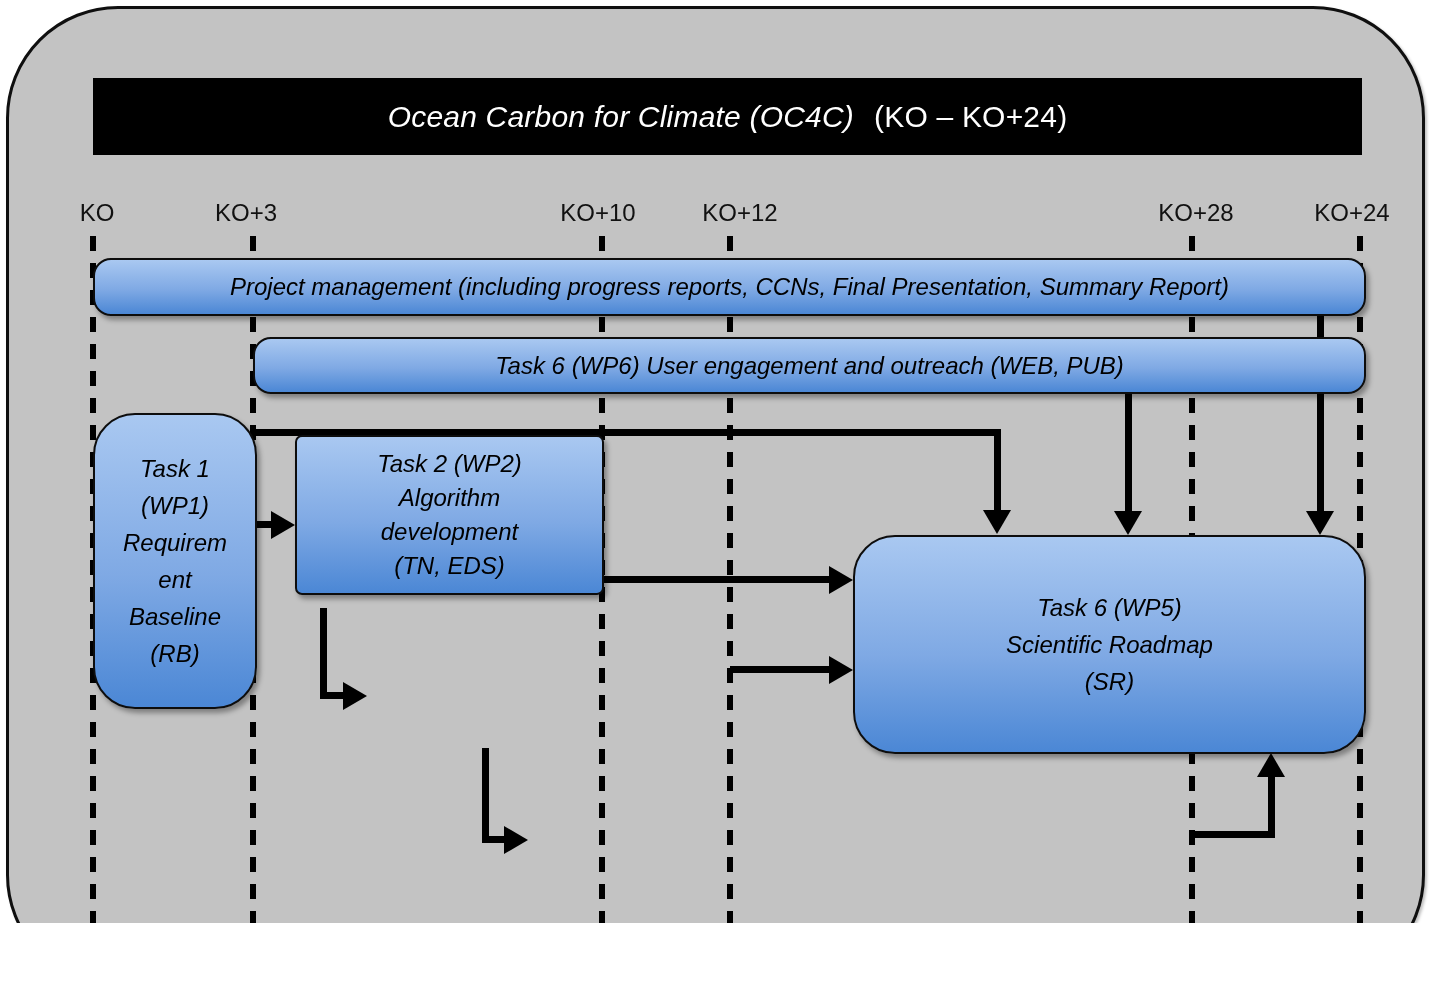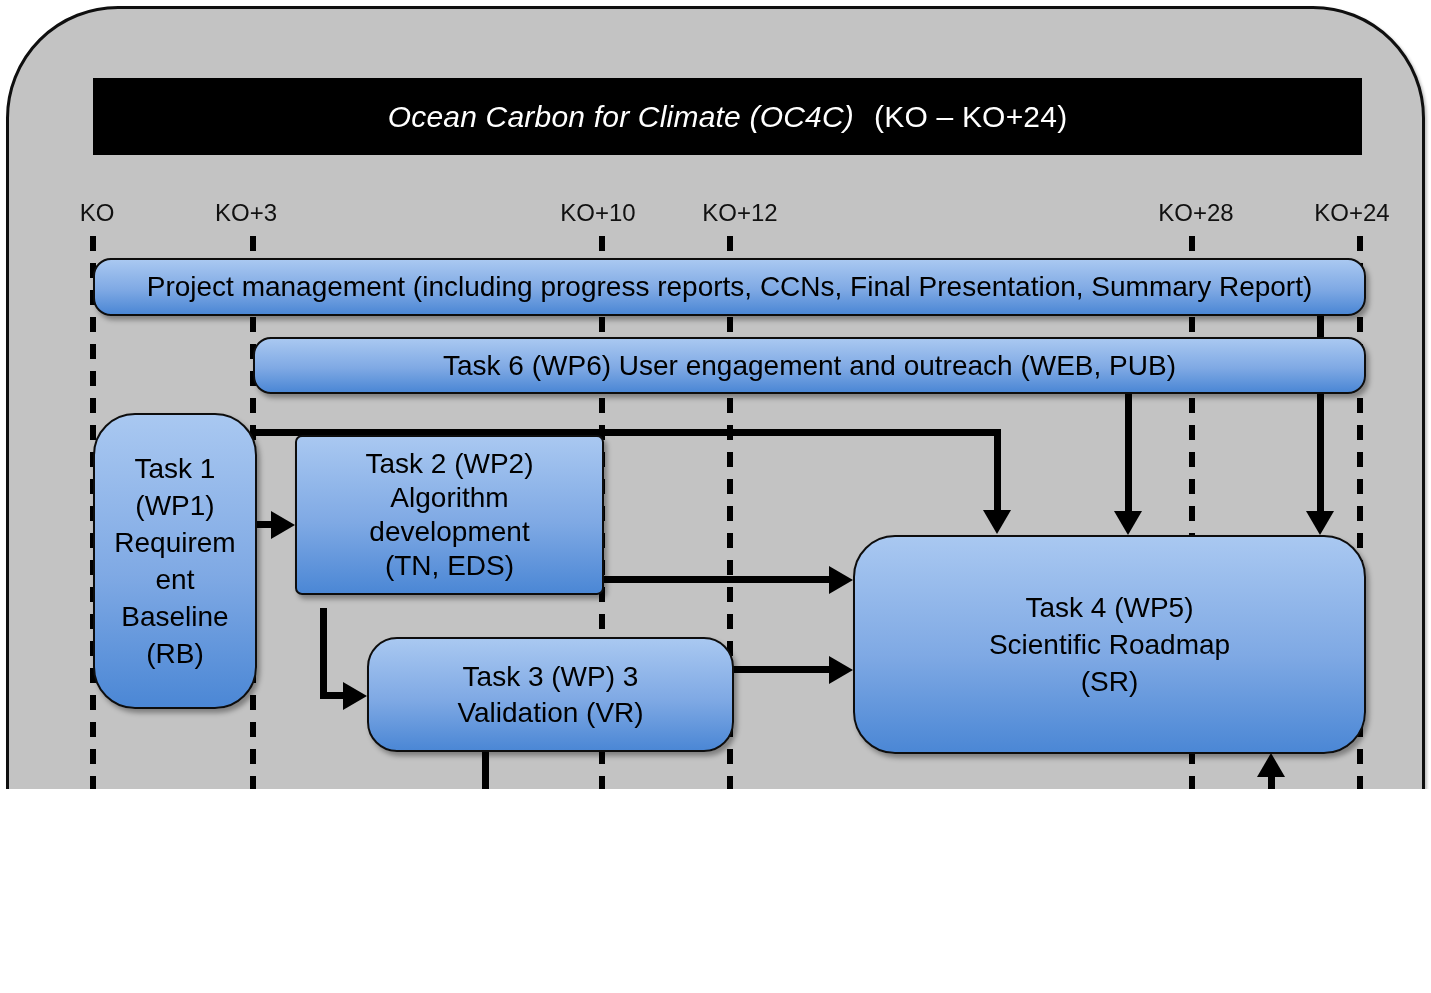--- a/index.html
+++ b/index.html
@@ -1,17 +1,17 @@
 <!DOCTYPE html>
 <html><head>
 <meta charset="utf-8">
 <style>
   html,body{margin:0;padding:0;background:#ffffff;}
   #canvas{
-    position:relative;width:1431px;height:789px;overflow:hidden;
+    position:relative;width:1431px;height:923px;overflow:hidden;
     font-family:"Liberation Sans",sans-serif;color:#000;
   }
   #frame{
     position:absolute;left:6px;top:6px;width:1413px;height:975px;
     background:#c3c3c3;border:3px solid #0f0f0f;border-radius:112px;
     box-shadow:2px 2px 3px rgba(0,0,0,0.25);
   }
   .titlebar{
     position:absolute;left:93px;top:78px;width:1269px;height:77px;
     background:#000;color:#fff;display:flex;align-items:center;justify-content:center;
@@ -26,21 +26,21 @@
   .dashline{
     position:absolute;top:236px;height:700px;width:6px;z-index:0;
     background:repeating-linear-gradient(to bottom,#000 0px,#000 15px,rgba(0,0,0,0) 15px,rgba(0,0,0,0) 27px);
   }
   .box{
     position:absolute;z-index:3;
     background:linear-gradient(180deg,#a9c8f1 0%,#7fa9e4 55%,#4b87d5 100%);
     border:2px solid #0d0d0d;
     box-shadow:3px 4px 5px rgba(0,0,0,0.35);
     display:flex;align-items:center;justify-content:center;text-align:center;
-    font-size:28px;white-space:pre-line;
+    font-size:24px;white-space:pre-line;font-style:italic;
   }
   .bar{border-radius:18px;}
   .seg{position:absolute;background:#000;z-index:2;}
   .seg.under{z-index:1;}
   .ah{position:absolute;width:0;height:0;z-index:2;}
   .ah.right{border-top:14px solid transparent;border-bottom:14px solid transparent;border-left:24px solid #000;}
   .ah.down{border-left:14px solid transparent;border-right:14px solid transparent;border-top:24px solid #000;}
   .ah.up{border-left:14px solid transparent;border-right:14px solid transparent;border-bottom:24px solid #000;}
   .ah.under{z-index:1;}
 </style>
@@ -106,18 +106,16 @@
   <div class="box" style="left:93px;top:413px;width:160px;height:292px;border-radius:42px;line-height:37px;">Task 1
 (WP1)
 Requirem
 ent
 Baseline
 (RB)</div>
   <div class="box" style="left:295px;top:435px;width:305px;height:156px;border-radius:7px;line-height:34px;text-align:center;">Task 2 (WP2)
 Algorithm
 development
 (TN, EDS)</div>
-  <div class="box" style="left:367px;top:637px;width:363px;height:111px;border-radius:30px;line-height:36px;">Task 3 (WP) 3
-Validation (VR)</div>
-  <div class="box" style="left:853px;top:535px;width:509px;height:215px;border-radius:42px;line-height:37px;">Task 4 (WP5)
+  <div class="box" style="left:853px;top:535px;width:509px;height:215px;border-radius:42px;line-height:37px;">Task 6 (WP5)
 Scientific Roadmap
 (SR)</div>
 </div>
 
 </body></html>

